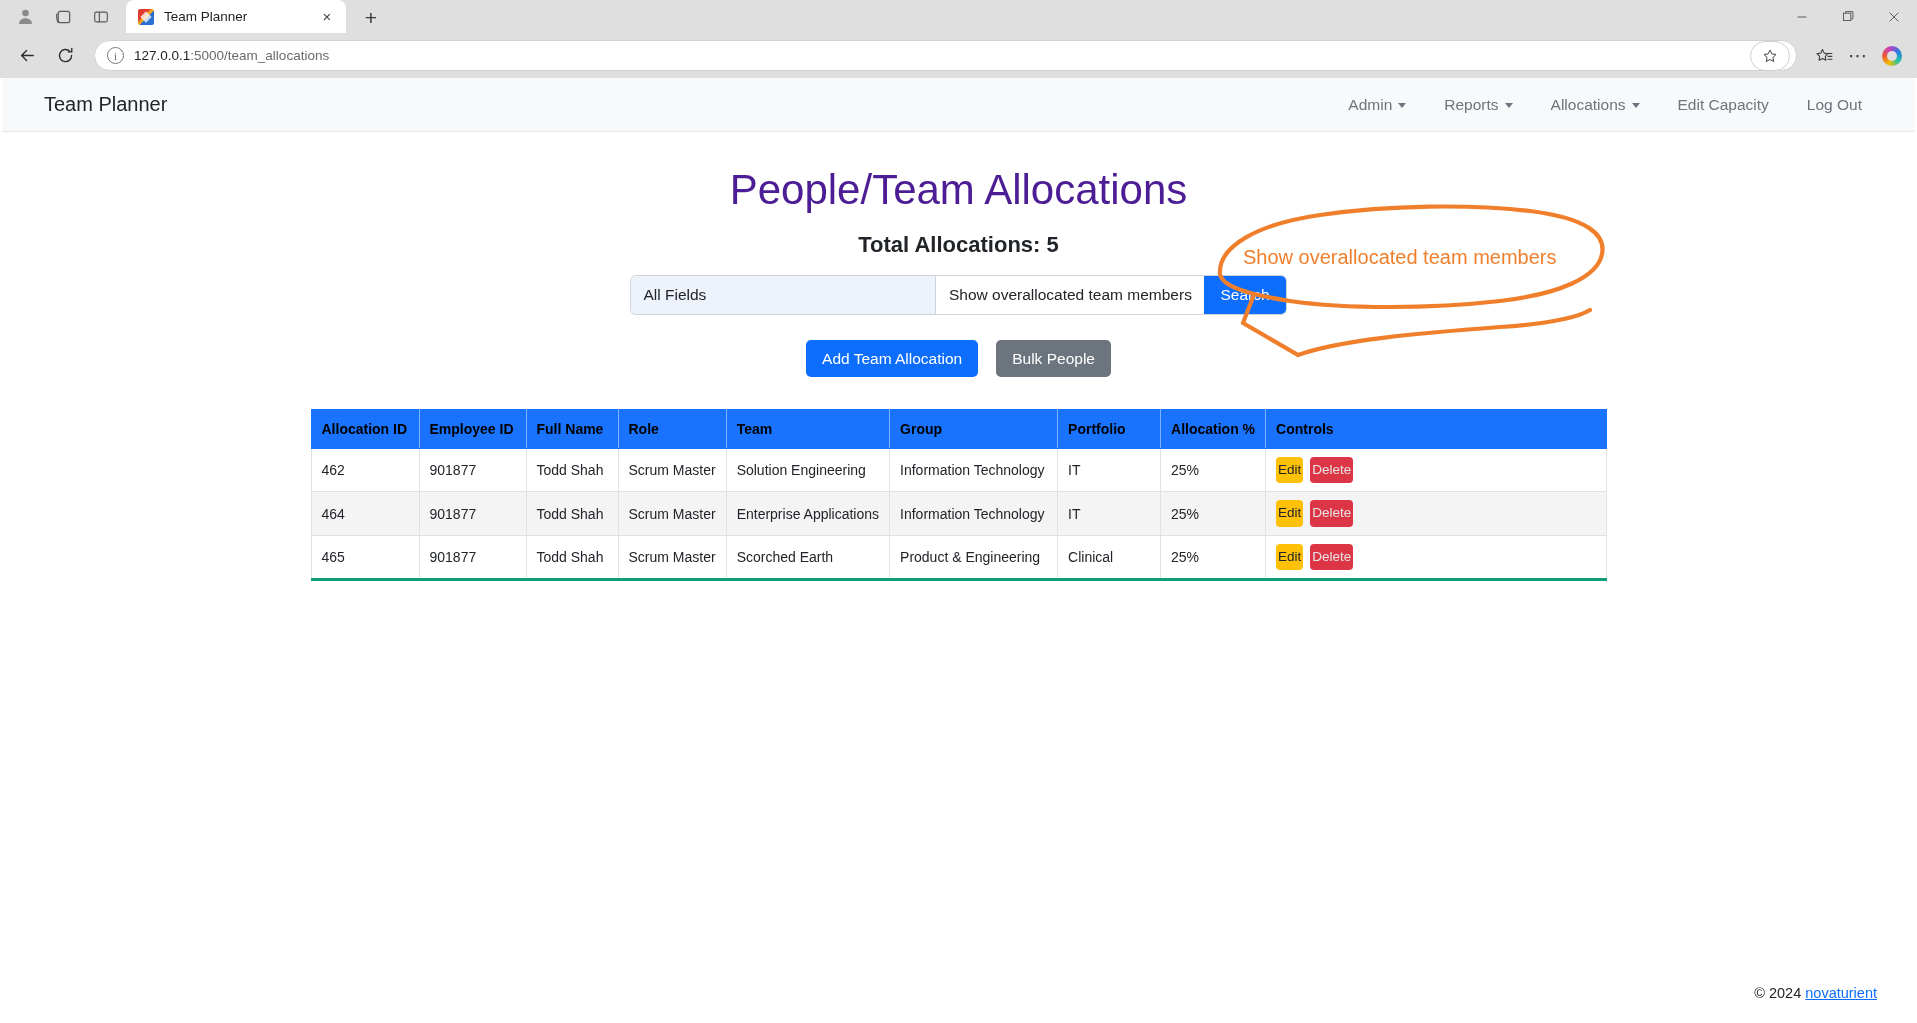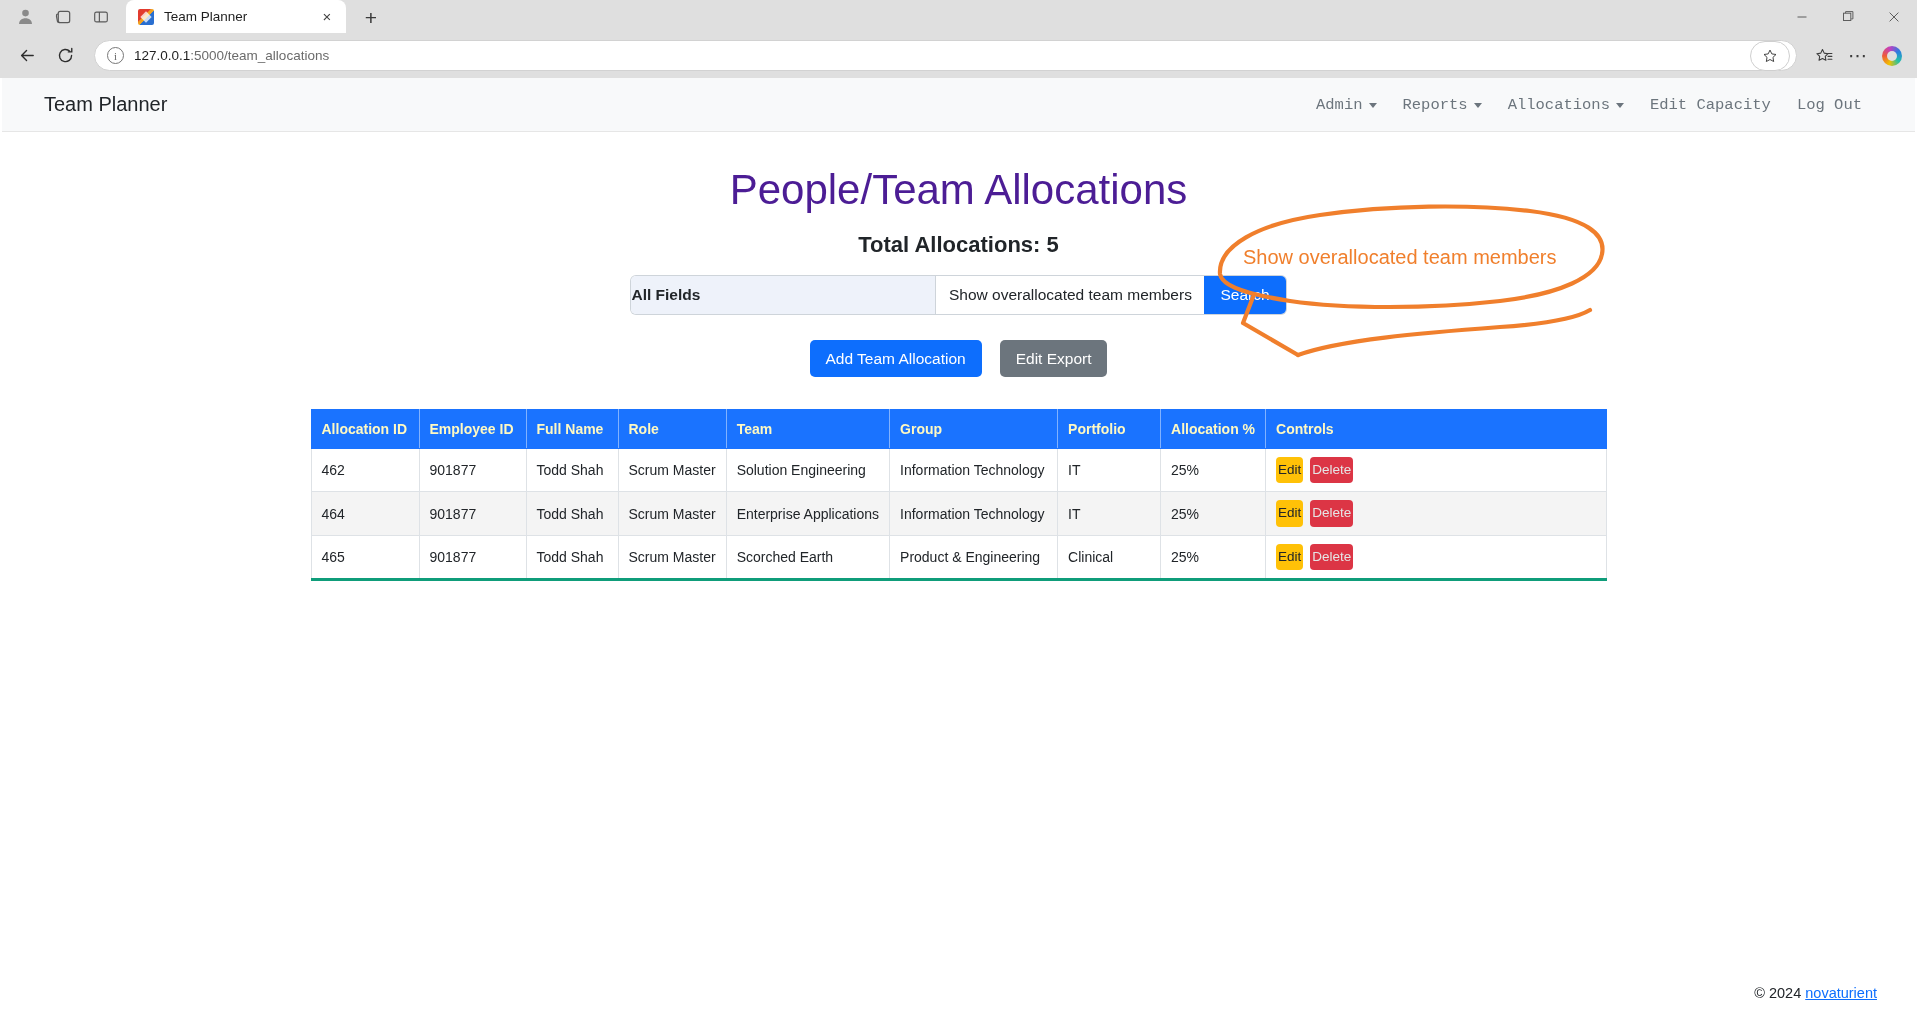--- a/index.html
+++ b/index.html
@@ -178,22 +178,21 @@
   }
   #brand {
     font-size: 20px;
     color: #212529;
     font-weight: 400;
   }
   #nav-links {
     margin-left: auto;
     display: flex;
     align-items: center;
-    gap: 0;
-    font-family: Liberation Mono, monospace;
+    gap: 12px;
   }
   .nav-link {
     font-size: 15.5px;
     color: #6c757d;
     padding: 8px 13px;
     display: flex;
     align-items: center;
     gap: 6px;
     white-space: nowrap;
   }
@@ -236,24 +235,23 @@
     border-radius: 5px;
     overflow: hidden;
     box-shadow: 0 0 0 1px #ced4da;
   }
   #field-select {
     width: 305px;
     background: #eef2fa;
     border-right: 1px solid #ced4da;
     display: flex;
     align-items: center;
-    padding-left: 0;
+    padding-left: 12px;
     font-size: 15.5px;
     color: #212529;
-    font-weight: bold;
   }
   #search-input {
     width: 268px;
     background: #ffffff;
     display: flex;
     align-items: center;
     justify-content: center;
     font-size: 15.5px;
     color: #212529;
     padding: 0 10px;
@@ -295,21 +293,21 @@
   }
   table#allocations-table {
     width: 100%;
     border-collapse: collapse;
     font-size: 14px;
     color: #212529;
     border-bottom: 3px solid #0f9d7a;
   }
   #allocations-table thead th {
     background: #1a73ff;
-    color: #fef9c3;
+    color: #000000;
     font-weight: bold;
     font-size: 14px;
     padding: 11px 10px;
     text-align: left;
     border: 1px solid #1a73ff;
     border-right-color: rgba(255,255,255,.45);
     white-space: nowrap;
   }
   #allocations-table thead th:last-child { border-right-color: #1a73ff; }
   #allocations-table tbody td {
@@ -493,21 +491,21 @@
     <div id="search-row">
       <div id="search-group">
         <div id="field-select">All Fields</div>
         <div id="search-input">Show overallocated team members</div>
         <div id="search-button">Search</div>
       </div>
     </div>
 
     <div id="button-row">
       <button class="action-btn btn-primary">Add Team Allocation</button>
-      <button class="action-btn btn-secondary">Edit Export</button>
+      <button class="action-btn btn-secondary">Bulk People</button>
     </div>
 
     <div id="table-wrap">
       <table id="allocations-table">
         <colgroup>
           <col class="c-alloc">
             <col class="c-emp">
             <col class="c-name">
             <col class="c-role">
           <col class="c-team">

